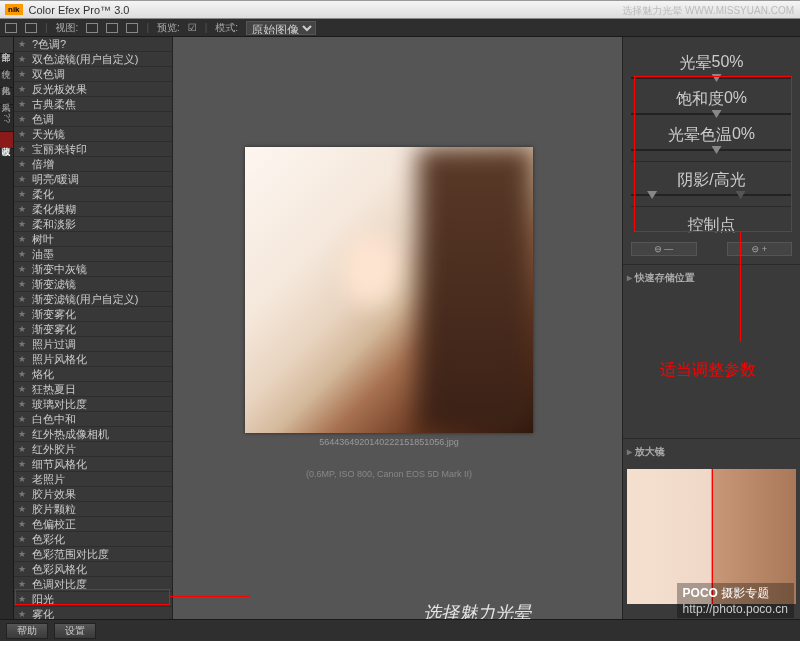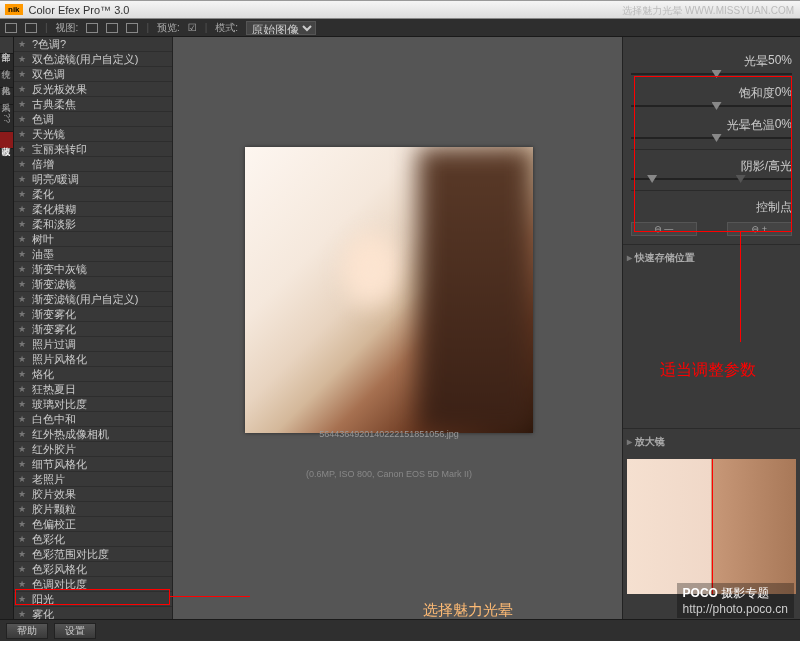--- a/index.html
+++ b/index.html
@@ -18,30 +18,30 @@
 .vtab.red { background: #8b1a1a; color: #fff; }
 .sidebar { width: 159px; background: #383838; overflow: hidden; border-right: 1px solid #222; }
 .filter-list { list-style: none; }
 .filter-list li { height: 15px; line-height: 15px; font-size: 11px; color: #ccc; padding-left: 4px; cursor: pointer; white-space: nowrap; display: flex; align-items: center; border-bottom: 1px solid #2d2d2d; }
 .filter-list li .star { color: #777; font-size: 9px; margin-right: 4px; width: 10px; }
 .canvas { flex: 1; background: #555; position: relative; }
 .image-frame { position: absolute; left: 72px; top: 110px; width: 288px; height: 286px; background: #fff; padding: 0; box-shadow: 0 0 4px rgba(0,0,0,0.5); }
 .portrait { width: 100%; height: 100%; background: linear-gradient(135deg, #fdf6f0 0%, #f5e8dc 30%, #e8d4c0 45%, #d4b89a 55%, #a67050 65%, #6a3820 80%, #2a1508 100%); position: relative; overflow: hidden; }
 .portrait::before { content: ""; position: absolute; left: 30%; top: 25%; width: 80px; height: 100px; background: radial-gradient(ellipse, #fce4d0 30%, transparent 70%); border-radius: 50%; filter: blur(8px); }
 .portrait::after { content: ""; position: absolute; right: 0; top: 0; width: 40%; height: 100%; background: linear-gradient(180deg, #5a3a28 0%, #3a2015 100%); filter: blur(12px); }
-.img-caption { position: absolute; left: 72px; top: 392px; width: 288px; text-align: center; font-size: 9px; color: #999; }
+.img-caption { position: absolute; left: 72px; top: 400px; width: 288px; text-align: center; font-size: 9px; color: #999; }
 .img-caption2 { position: absolute; left: 72px; top: 432px; width: 288px; text-align: center; font-size: 9px; color: #888; }
-.annot1 { position: absolute; left: 250px; top: 564px; color: #fdba74; font-size: 15px; }
+.annot1 { position: absolute; left: 250px; top: 564px; color: #e5e5e5; font-size: 18px; font-style: italic; }
 .annot-box1 { position: absolute; left: 15px; top: 589px; width: 155px; height: 16px; border: 1px solid #f00; }
 .annot-line1 { position: absolute; left: 170px; top: 596px; width: 80px; height: 1px; background: #f00; }
 .rpanel { width: 178px; background: #3a3a3a; border-left: 1px solid #222; display: flex; flex-direction: column; font-size: 11px; color: #ccc; }
 .rhead { padding: 6px 8px; font-size: 10px; color: #888; border-bottom: 1px solid #2a2a2a; }
 .rhead .fname { font-size: 13px; color: #ddd; margin-top: 2px; }
 .params { padding: 8px; position: relative; }
-.param-row { display: flex; justify-content: flex-end; font-size: 12px; margin: 8px 0 2px; }
+.param-row { display: flex; justify-content: center; font-size: 16px; margin: 8px 0 2px; }
 .slider-track { height: 2px; background: #222; position: relative; margin: 3px 0 10px; }
 .slider-track .thumb { position: absolute; top: -3px; width: 10px; height: 8px; background: #888; clip-path: polygon(0 0, 100% 0, 50% 100%); }
 .hr { height: 1px; background: #2a2a2a; margin: 6px 0; }
 .ctrl-btns { display: flex; gap: 30px; margin-top: 6px; }
 .ctrl-btns button { flex: 1; height: 14px; background: #444; border: 1px solid #555; color: #aaa; font-size: 9px; cursor: pointer; }
 .section-head { padding: 6px 4px; font-size: 10px; color: #aaa; border-top: 1px solid #2a2a2a; cursor: pointer; font-weight: bold; }
 .section-head::before { content: "▸ "; color: #777; }
 .magnifier { flex: 1; padding: 4px; }
 .mag-img { width: 100%; height: 135px; background: linear-gradient(90deg, #f5e0d0 0%, #f0d8c8 50%, #c89878 50%, #a87858 100%); position: relative; }
 .mag-img::after { content: ""; position: absolute; left: 50%; top: 0; width: 1px; height: 100%; background: #f00; }

